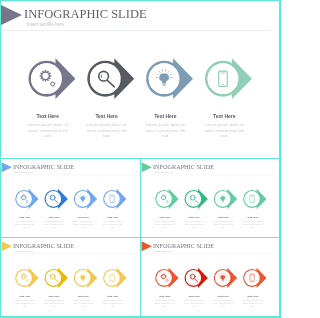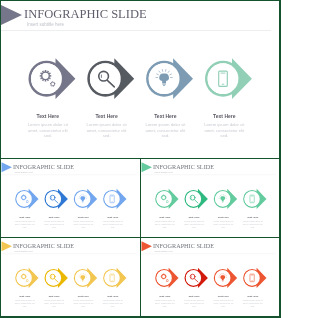--- a/index.html
+++ b/index.html
@@ -1,17 +1,17 @@
 <!DOCTYPE html>
 <html><head>
 <meta charset="utf-8">
 <style>
   html,body{margin:0;padding:0;}
   body{width:281px;height:318px;background:#ffffff;font-family:"Liberation Sans",sans-serif;overflow:hidden;}
-  .grid{position:relative;width:281px;height:318px;background:#14532d;}
+  .grid{position:relative;width:281px;height:318px;background:#5eead4;}
   .panel{position:absolute;background:#fff;overflow:hidden;box-sizing:border-box;}
   .panel .stage{position:absolute;left:0;top:0;width:279px;height:157px;transform-origin:0 0;}
   .p0{left:1px;top:1px;width:278px;height:157px;}
   .p1{left:1px;top:159px;width:139px;height:78px;}
   .p2{left:141px;top:159px;width:138px;height:78px;}
   .p3{left:1px;top:238px;width:139px;height:78px;}
   .p4{left:141px;top:238px;width:138px;height:78px;}
   .title{position:absolute;font-family:"Liberation Serif",serif;font-size:12.5px;color:#5b5b68;left:24px;top:6.6px;letter-spacing:0px;white-space:nowrap;}
   .subtitle{position:absolute;font-family:"Liberation Sans",sans-serif;font-size:4.5px;color:#bfc2c9;left:27px;top:22.4px;letter-spacing:0px;white-space:nowrap;}
   .rule{position:absolute;left:0;top:29.5px;width:271px;height:1px;background:#edeef0;}

